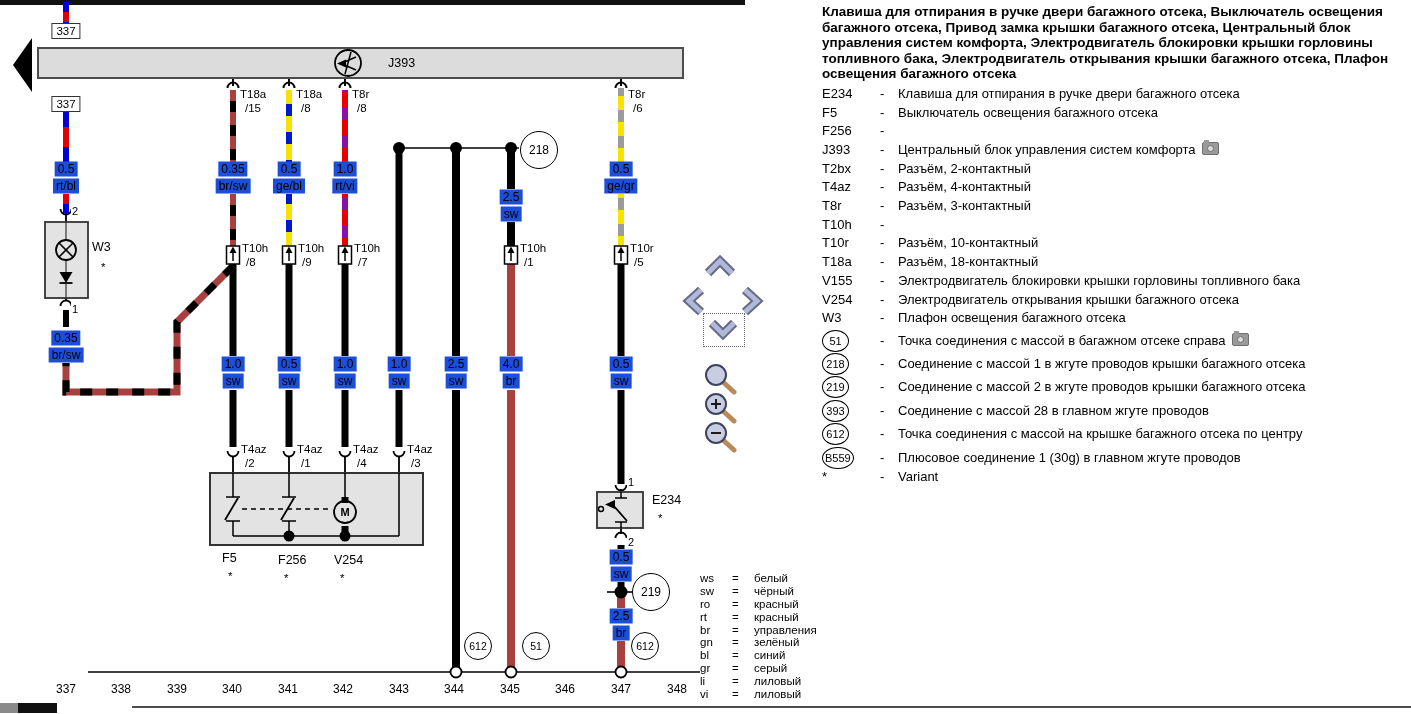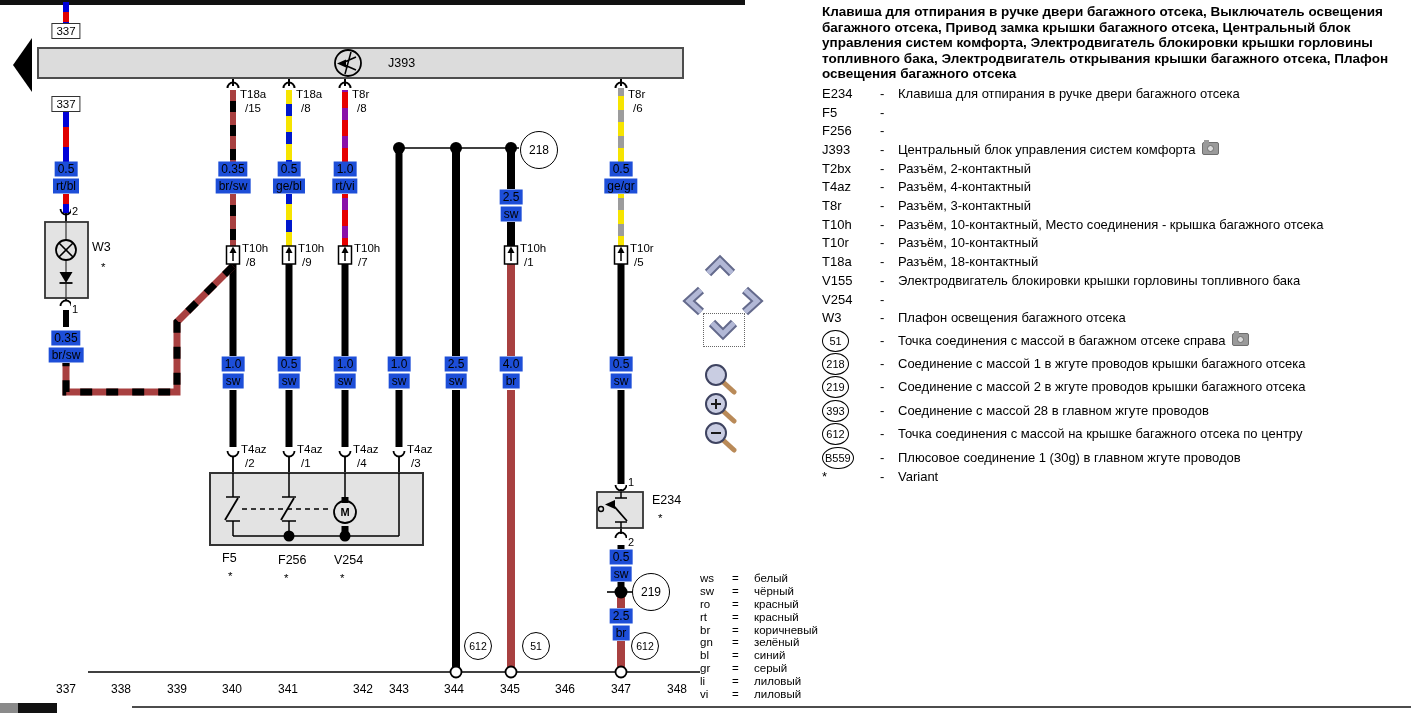--- a/index.html
+++ b/index.html
@@ -334,21 +334,21 @@
       <div class="gc" style="left: 478px; top: 646px; width: 28px; height: 28px; font-size: 10.5px;">612</div>
       <div class="gc" style="left: 536px; top: 646px; width: 28px; height: 28px; font-size: 10.5px;">51</div>
       <div class="gc" style="left: 645px; top: 646px; width: 28px; height: 28px; font-size: 10.5px;">612</div>
     </div>
   <div id="tracks">
       <span class="tn" style="left: 66px; top: 689px;">337</span>
       <span class="tn" style="left: 121px; top: 689px;">338</span>
       <span class="tn" style="left: 177px; top: 689px;">339</span>
       <span class="tn" style="left: 232px; top: 689px;">340</span>
       <span class="tn" style="left: 288px; top: 689px;">341</span>
-      <span class="tn" style="left: 343px; top: 689px; margin-left: 20px;">342</span>
+      <span class="tn" style="left: 343px; top: 689px;">342</span>
       <span class="tn" style="left: 399px; top: 689px;">343</span>
       <span class="tn" style="left: 454px; top: 689px;">344</span>
       <span class="tn" style="left: 510px; top: 689px;">345</span>
       <span class="tn" style="left: 565px; top: 689px;">346</span>
       <span class="tn" style="left: 621px; top: 689px;">347</span>
       <span class="tn" style="left: 677px; top: 689px;">348</span>
     </div>
 
   <div id="down-focus"></div>
   <svg class="navsvg" style="left:702px;top:254px" width="36" height="28">
@@ -387,20 +387,21 @@
     <div class="panel-title">Клавиша для отпирания в ручке двери багажного отсека, Выключатель освещения багажного отсека, Привод замка крышки багажного отсека, Центральный блок управления систем комфорта, Электродвигатель блокировки крышки горловины топливного бака, Электродвигатель открывания крышки багажного отсека, Плафон освещения багажного отсека</div>
     <div id="legend-list">
         <div class="lrow">
           <span class="lkey">E234</span>
           <span class="ldash">-</span>
           <span class="ldesc">Клавиша для отпирания в ручке двери багажного отсека</span>
         </div>
         <div class="lrow">
           <span class="lkey">F5</span>
           <span class="ldash">-</span>
+          <span class="ldesc">Выключатель освещения багажного отсека</span>
         </div>
         <div class="lrow">
           <span class="lkey">F256</span>
           <span class="ldash">-</span>
         </div>
         <div class="lrow">
           <span class="lkey">J393</span>
           <span class="ldash">-</span>
           <span class="ldesc">Центральный блок управления систем комфорта<span class="cam"></span></span>
         </div>
@@ -415,40 +416,40 @@
           <span class="ldesc">Разъём, 4-контактный</span>
         </div>
         <div class="lrow">
           <span class="lkey">T8r</span>
           <span class="ldash">-</span>
           <span class="ldesc">Разъём, 3-контактный</span>
         </div>
         <div class="lrow">
           <span class="lkey">T10h</span>
           <span class="ldash">-</span>
-          <span class="ldesc">Разъём, 10-контактный, Место соединения - крышка багажного отсека</span>
         </div>
         <div class="lrow">
           <span class="lkey">T10r</span>
           <span class="ldash">-</span>
           <span class="ldesc">Разъём, 10-контактный</span>
         </div>
         <div class="lrow">
           <span class="lkey">T18a</span>
           <span class="ldash">-</span>
           <span class="ldesc">Разъём, 18-контактный</span>
         </div>
         <div class="lrow">
           <span class="lkey">V155</span>
           <span class="ldash">-</span>
           <span class="ldesc">Электродвигатель блокировки крышки горловины топливного бака</span>
         </div>
         <div class="lrow">
           <span class="lkey">V254</span>
           <span class="ldash">-</span>
+          <span class="ldesc">Электродвигатель открывания крышки багажного отсека</span>
         </div>
         <div class="lrow">
           <span class="lkey">W3</span>
           <span class="ldash">-</span>
           <span class="ldesc">Плафон освещения багажного отсека</span>
         </div>
         <div class="lrow circ">
           <span class="lkey"><span class="circ-key">51</span></span>
           <span class="ldash">-</span>
           <span class="ldesc">Точка соединения с массой в багажном отсеке справа<span class="cam"></span></span>
@@ -503,21 +504,21 @@
         <span class="cname">красный</span>
       </div>
       <div class="crow">
         <span class="ccode">rt</span>
         <span class="ceq">=</span>
         <span class="cname">красный</span>
       </div>
       <div class="crow">
         <span class="ccode">br</span>
         <span class="ceq">=</span>
-        <span class="cname">коричневый</span>
+        <span class="cname">управления</span>
       </div>
       <div class="crow">
         <span class="ccode">gn</span>
         <span class="ceq">=</span>
         <span class="cname">зелёный</span>
       </div>
       <div class="crow">
         <span class="ccode">bl</span>
         <span class="ceq">=</span>
         <span class="cname">синий</span>

